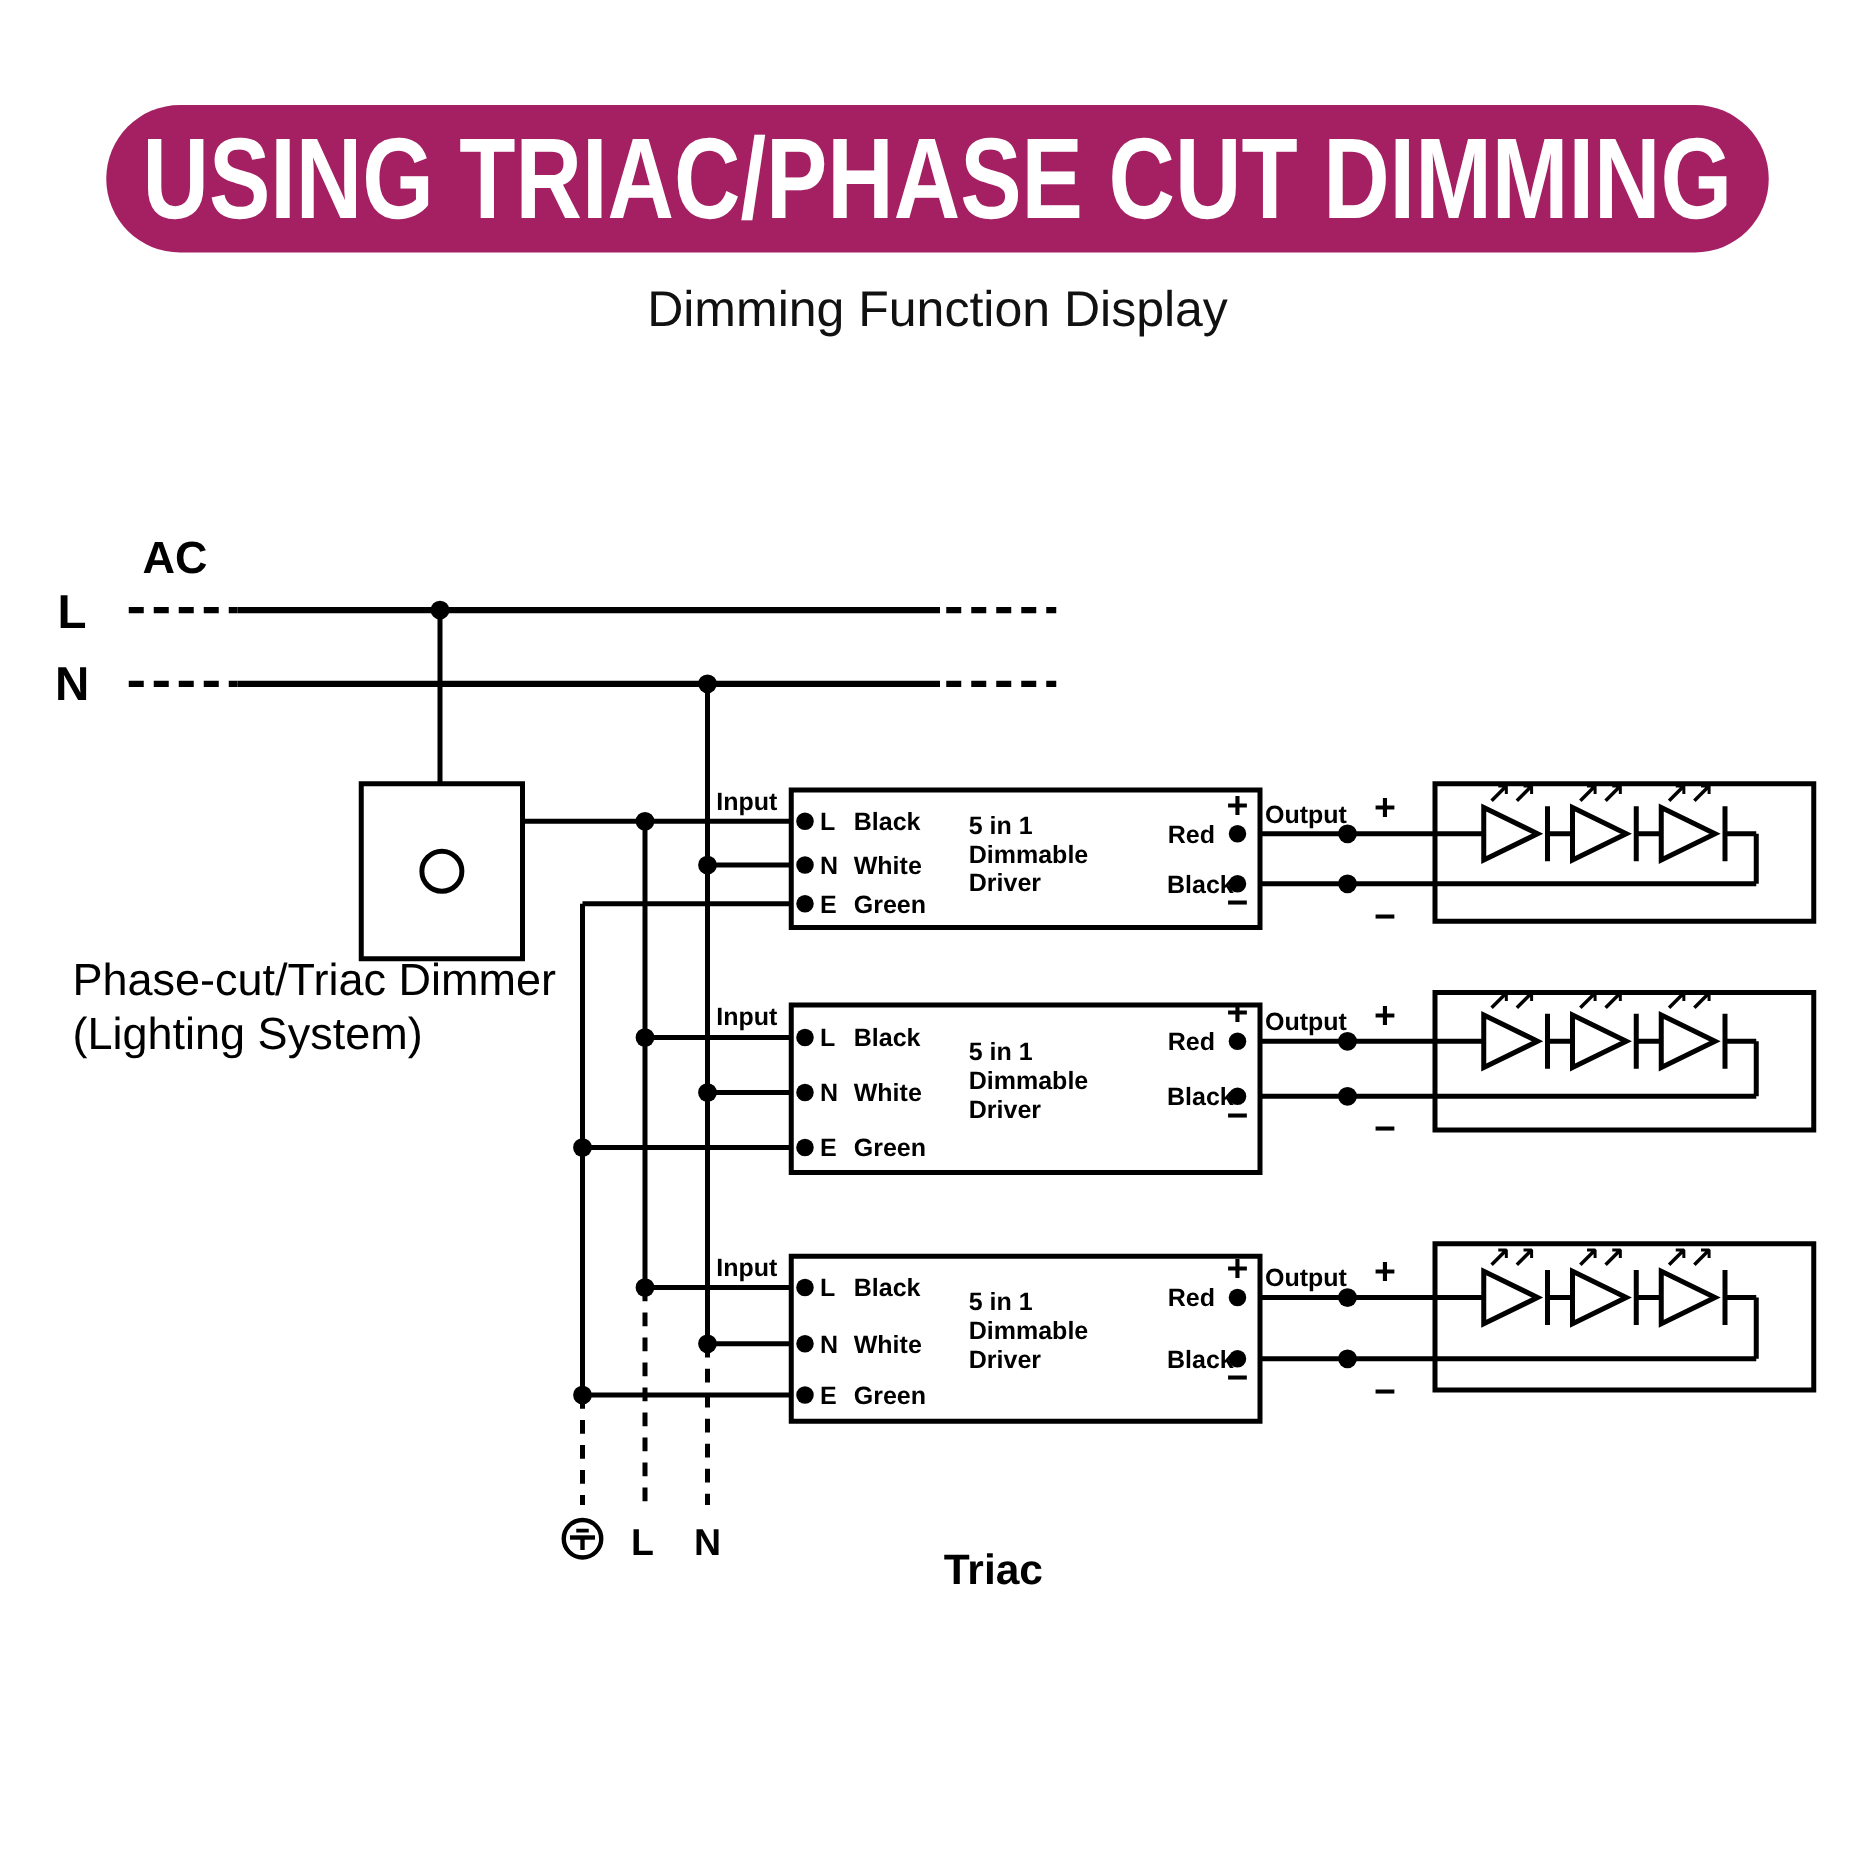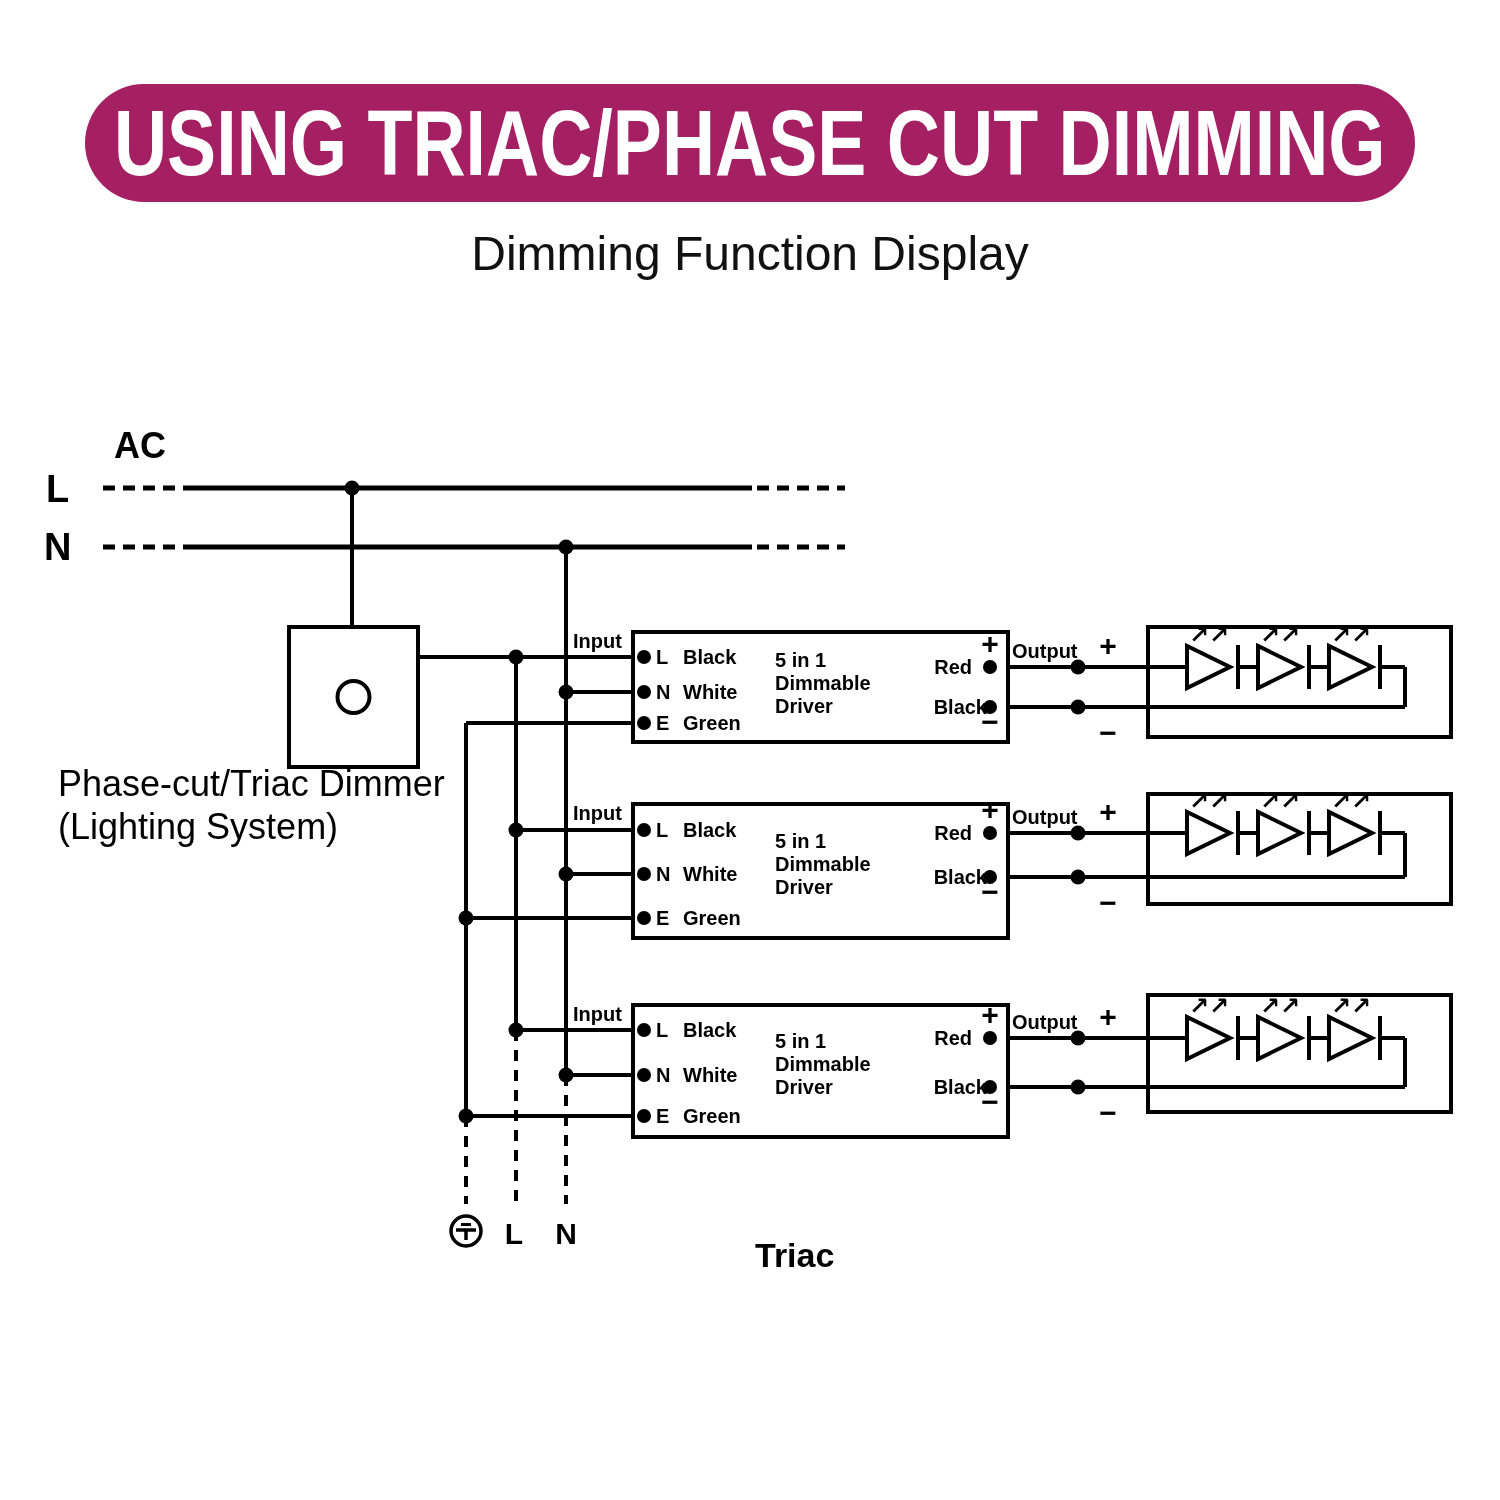--- a/index.html
+++ b/index.html
@@ -4,21 +4,21 @@
 <style>
   html,body{margin:0;padding:0;background:#fff;}
   #page{position:relative;width:1500px;height:1500px;background:#ffffff;overflow:hidden;
         font-family:"Liberation Sans","DejaVu Sans",sans-serif;}
   
   #banner{position:absolute;left:85px;top:84px;width:1330px;height:118px;border-radius:60px;
           display:flex;align-items:center;justify-content:center;}
   #banner .title{font-size:92px;font-weight:bold;white-space:nowrap;letter-spacing:0px;
           transform:scaleX(0.80);transform-origin:center;}
   #subtitle{position:absolute;left:0;top:226px;width:1500px;text-align:center;
-          font-size:48px;color:#111;}
+          font-size:40px;color:#111;}
   
   svg{position:absolute;left:0;top:0;}
   svg text{fill:#000;font-family:"Liberation Sans","DejaVu Sans",sans-serif;}
   .f20{font-size:20px;font-weight:bold;}
   .f24{font-size:24px;font-weight:bold;}
   .f30{font-size:30px;font-weight:bold;}
   .f34{font-size:34px;font-weight:bold;}
   .f36{font-size:36px;font-weight:bold;}
   .f36r{font-size:36px;font-weight:normal;}
   .f38{font-size:38px;font-weight:bold;}

